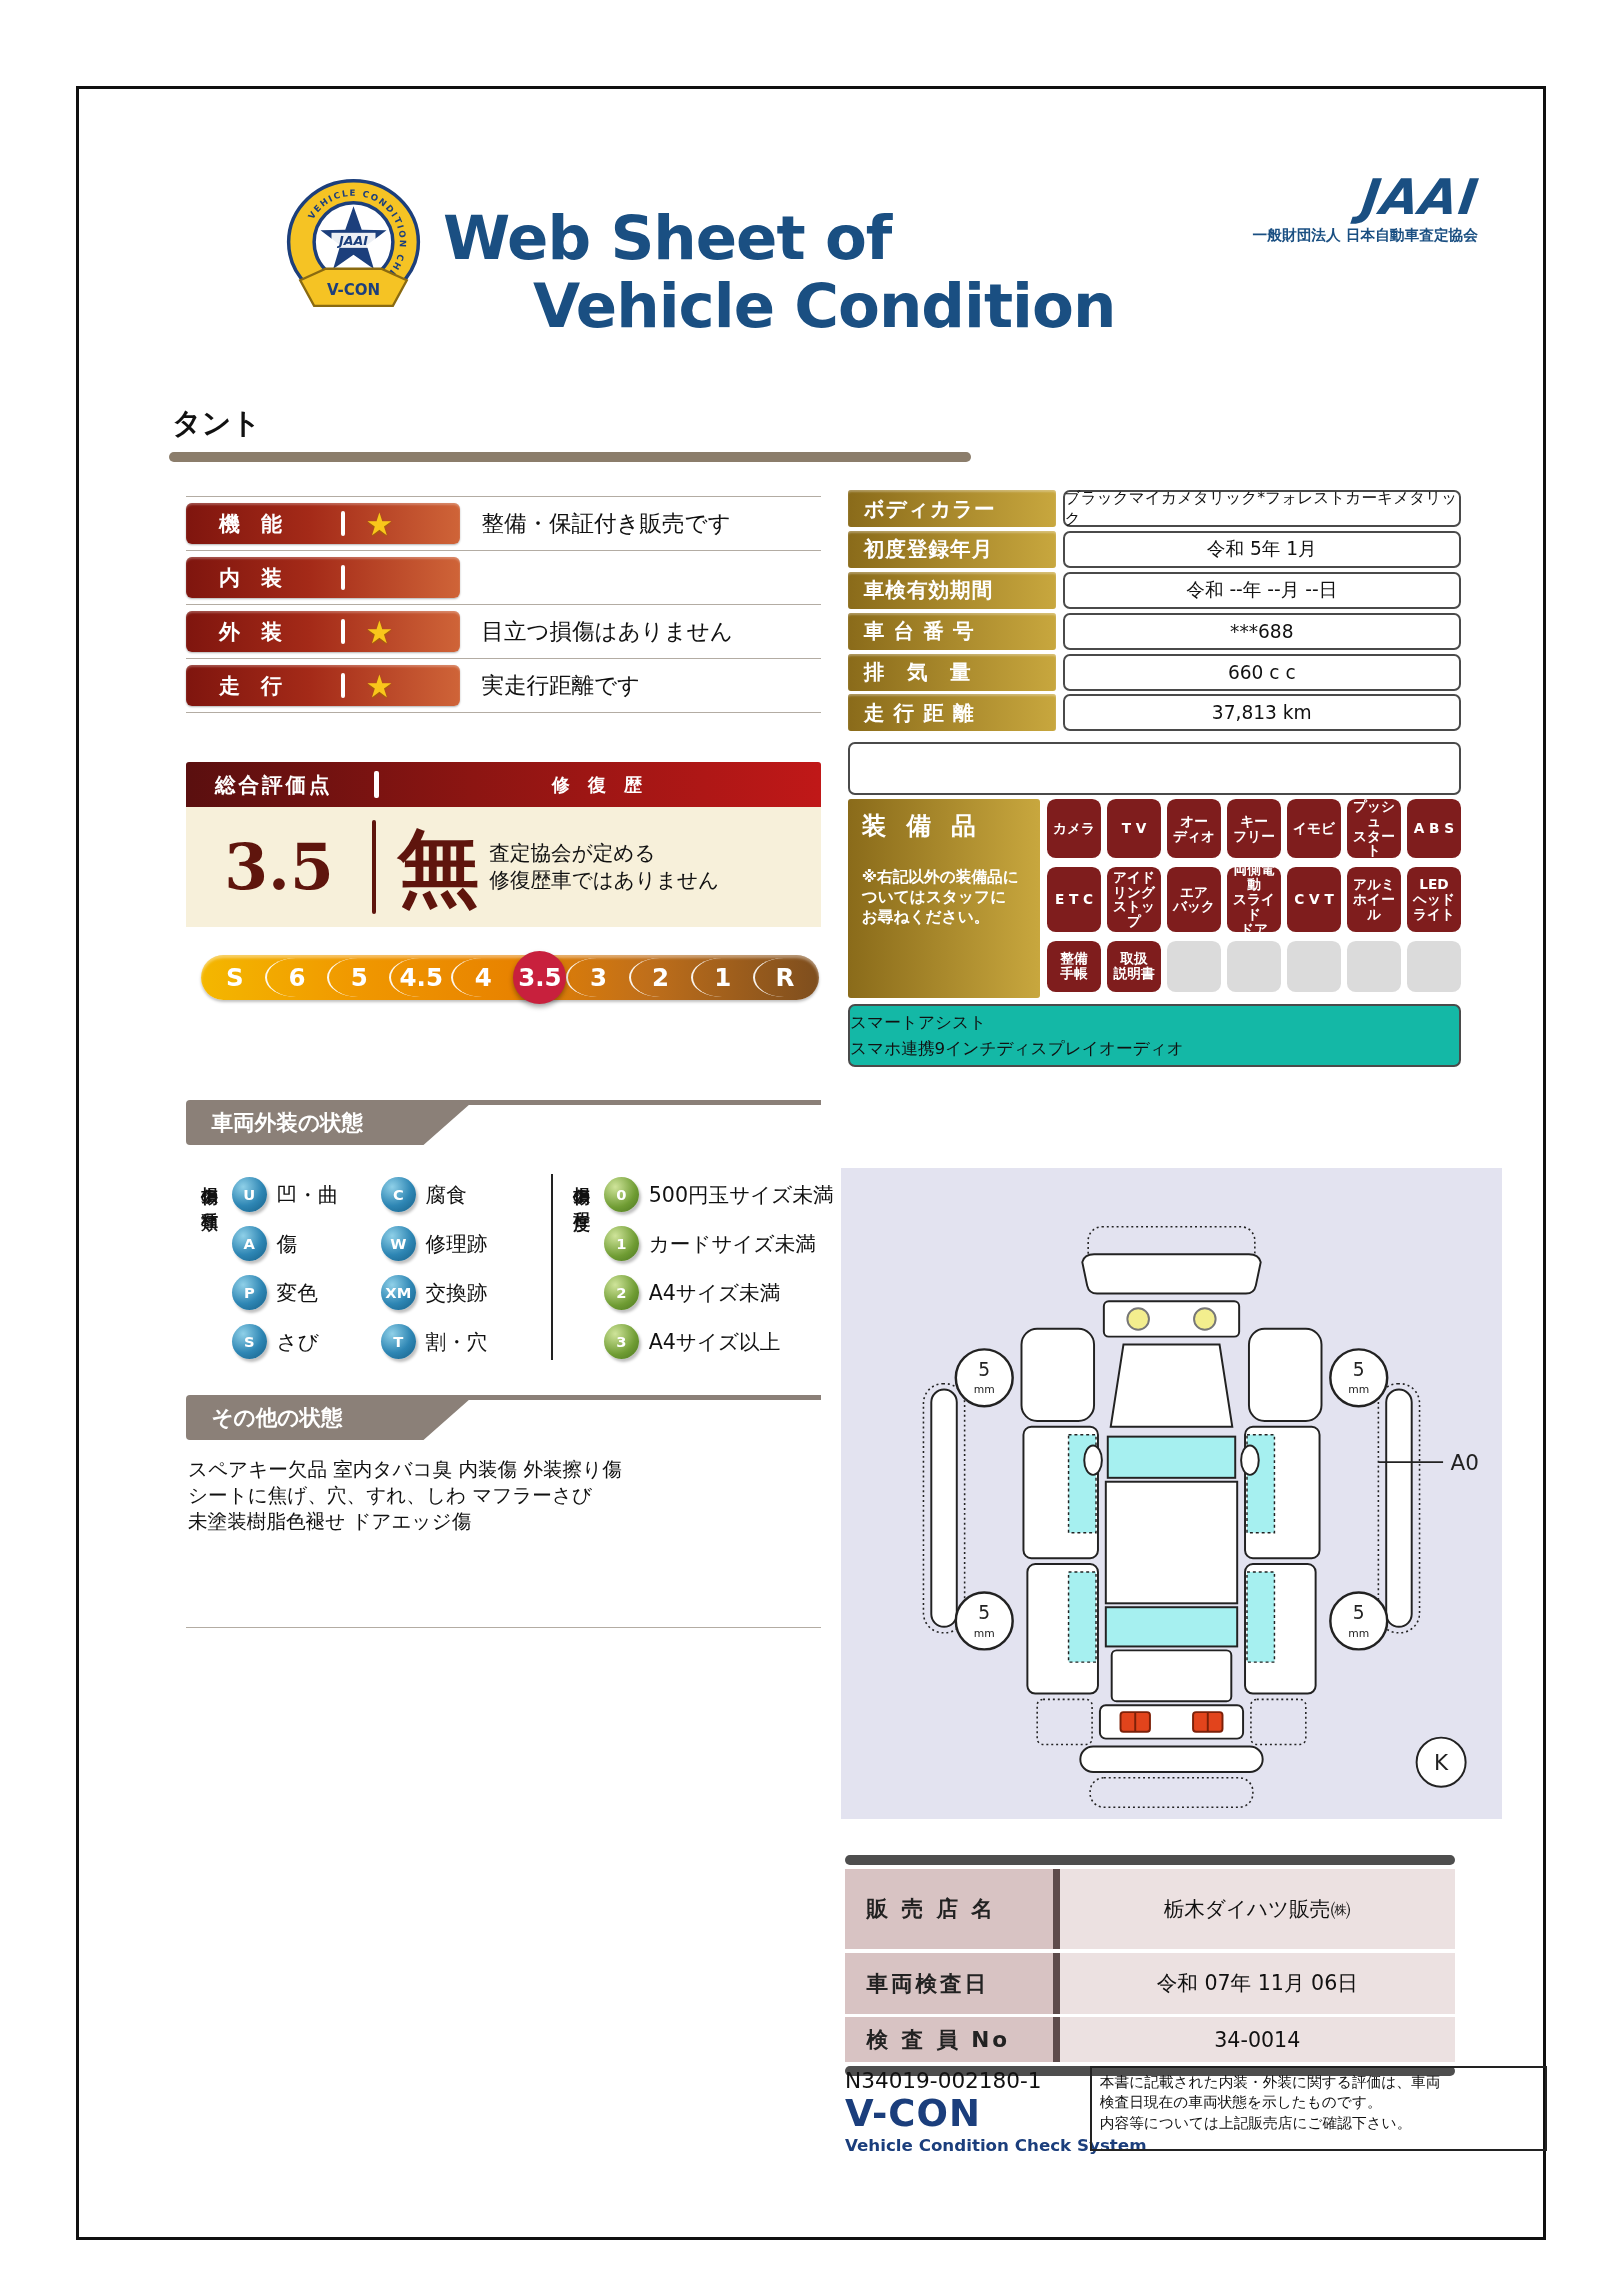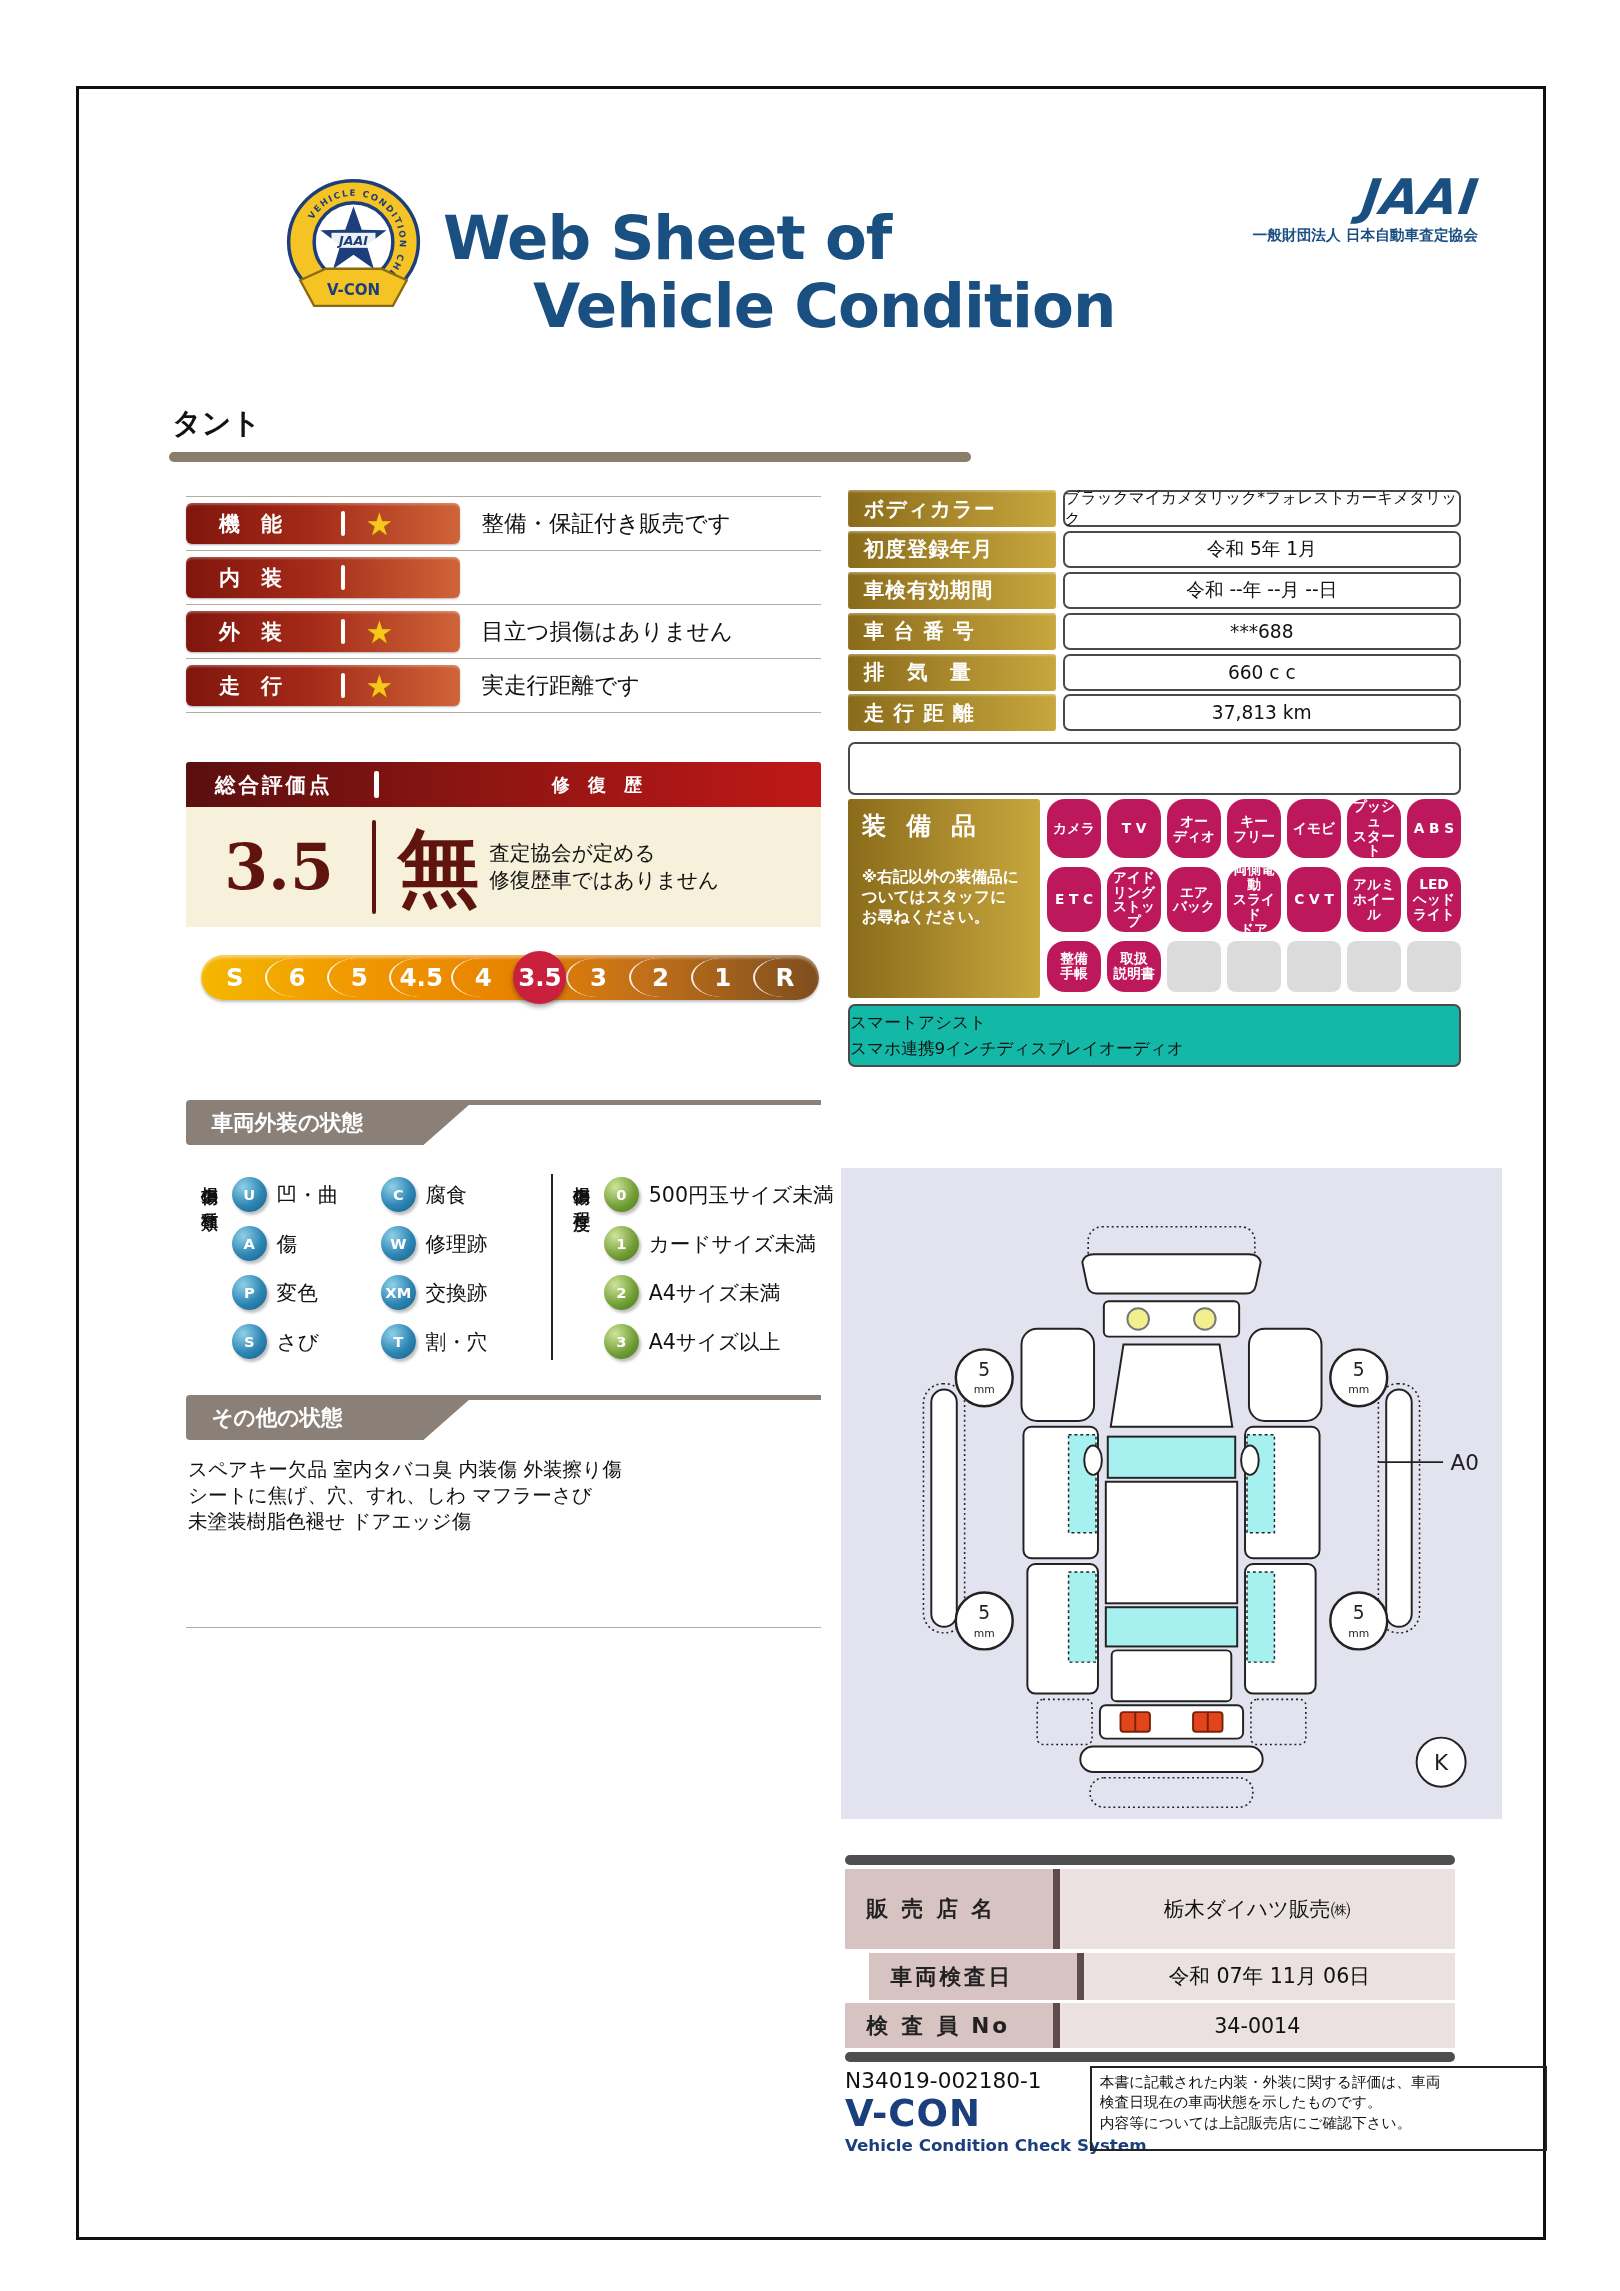--- a/index.html
+++ b/index.html
@@ -67,21 +67,21 @@
 
   
   .eqpanel{left:848px;top:799px;width:192px;height:199px;border-radius:2.9px;
            background:linear-gradient(90deg,#8a6b1a,#c8a73e);color:#fff;padding:9.8px 0 0 13.7px;box-sizing:border-box;}
   .eqtitle{font-size:24.5px;font-weight:700;letter-spacing:5.9px;}
   .eqnote{font-size:15.7px;font-weight:700;line-height:1.25;margin-top:25.5px;white-space:pre-line;}
   .eqgrid{left:1047px;top:799px;width:414px;display:grid;grid-template-columns:repeat(7,1fr);
           grid-template-rows:59px 65px 51px;column-gap:5.9px;row-gap:8.8px;}
   .badge{border-radius:8.8px;background:#dbdbdb;display:flex;align-items:center;justify-content:center;text-align:center;
          color:#fff;font-size:13.7px;font-weight:700;line-height:1.08;white-space:pre-line;}
-  .badge.on{background:#be185d;border-radius:18px;}
+  .badge.on{background:#7f1d1d;}
   .smartbox{left:848px;top:1004px;width:609px;height:59px;border:2px solid #4a4a4a;border-radius:6.9px;background:#14b8a6;
             display:flex;flex-direction:column;align-items:flex-start;justify-content:center;font-size:16.7px;line-height:1.5;}
 
   
   .banner{height:45px;background:#8b8078;color:#fff;font-size:21.6px;font-weight:700;line-height:45px;padding-left:25.5px;
           width:263px;clip-path:polygon(0 0,100% 0,calc(100% - 51px) 100%,0 100%);border-radius:3.9px 0 0 3.9px;}
   .bannerline{height:4.9px;background:#8b8078;}
 
   
   .legend{left:199px;top:1170px;display:flex;align-items:flex-start;}
@@ -102,21 +102,21 @@
   
   .diagram{left:841px;top:1168px;width:661px;height:651px;background:#e3e3f0;}
 
   
   .dealer{left:845px;top:1855px;width:610px;}
   .dbar{height:9.8px;background:#4e4e4e;border-radius:4.9px;}
   .drow{display:flex;margin-top:3.9px;}
   .drow .dl{width:186px;background:#d8c3c3;border-right:7.8px solid #5e4b4b;display:flex;align-items:center;
             padding-left:21.6px;font-size:21.6px;font-weight:700;letter-spacing:2.9px;color:#222;}
   .drow .dv{flex:1;background:#ece1e1;display:flex;align-items:center;justify-content:center;font-size:20.6px;}
-  .drow.h1{height:80px;}.drow.h2{height:47px;margin-left:24px;}.drow.h3{height:45px;}
+  .drow.h1{height:80px;}.drow.h2{height:61px;}.drow.h3{height:45px;}
   .dealer .dbar.bot{margin-top:3.9px;}
 
   
   .fdoc{left:845px;top:2068px;font-size:21.6px;}
   .fvcon{left:845px;top:2092px;font-size:37px;font-weight:900;color:#1b3e7c;letter-spacing:1px;}
   .fvsub{left:845px;top:2135px;font-size:16.7px;font-weight:800;color:#1b3e7c;}
   .fbox{left:1090px;top:2066px;width:437px;height:73px;border:2px solid #222;padding:3.9px 7.8px;
         font-size:14.7px;line-height:1.4;white-space:pre-line;}
 </style>
 </head>

